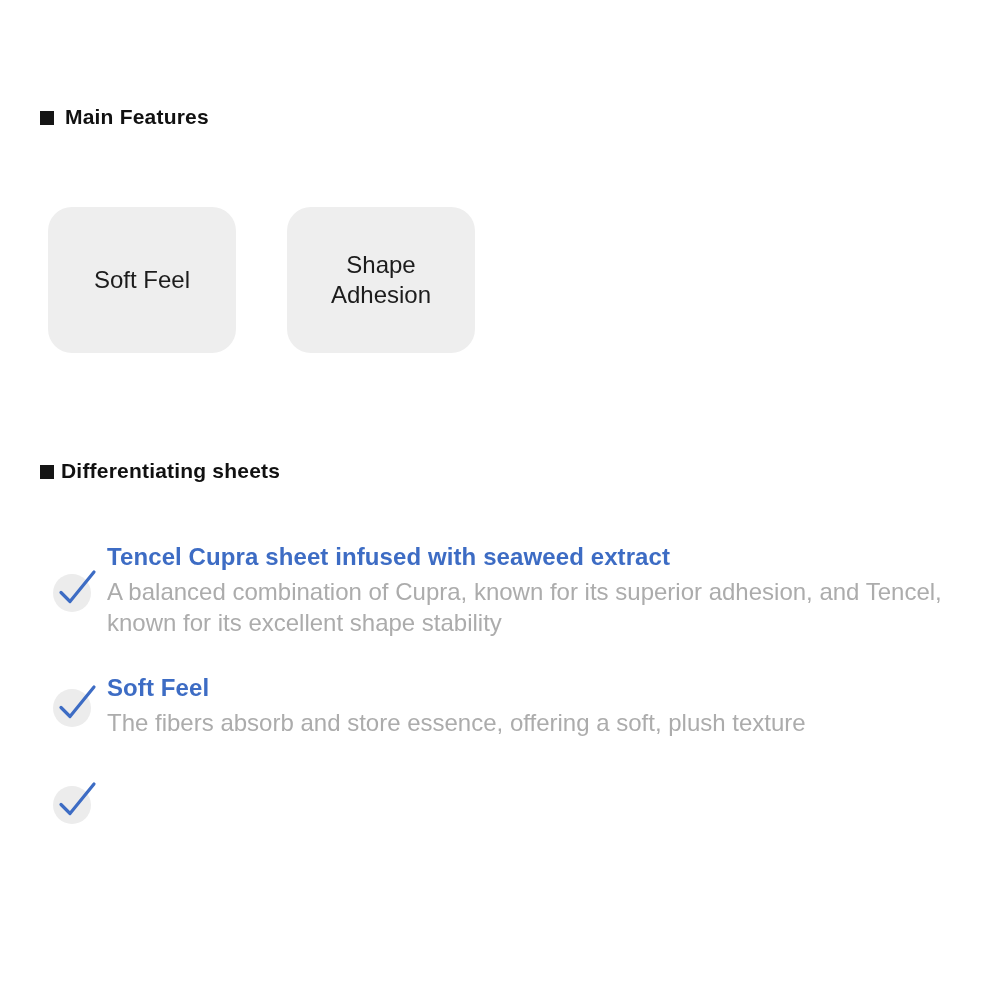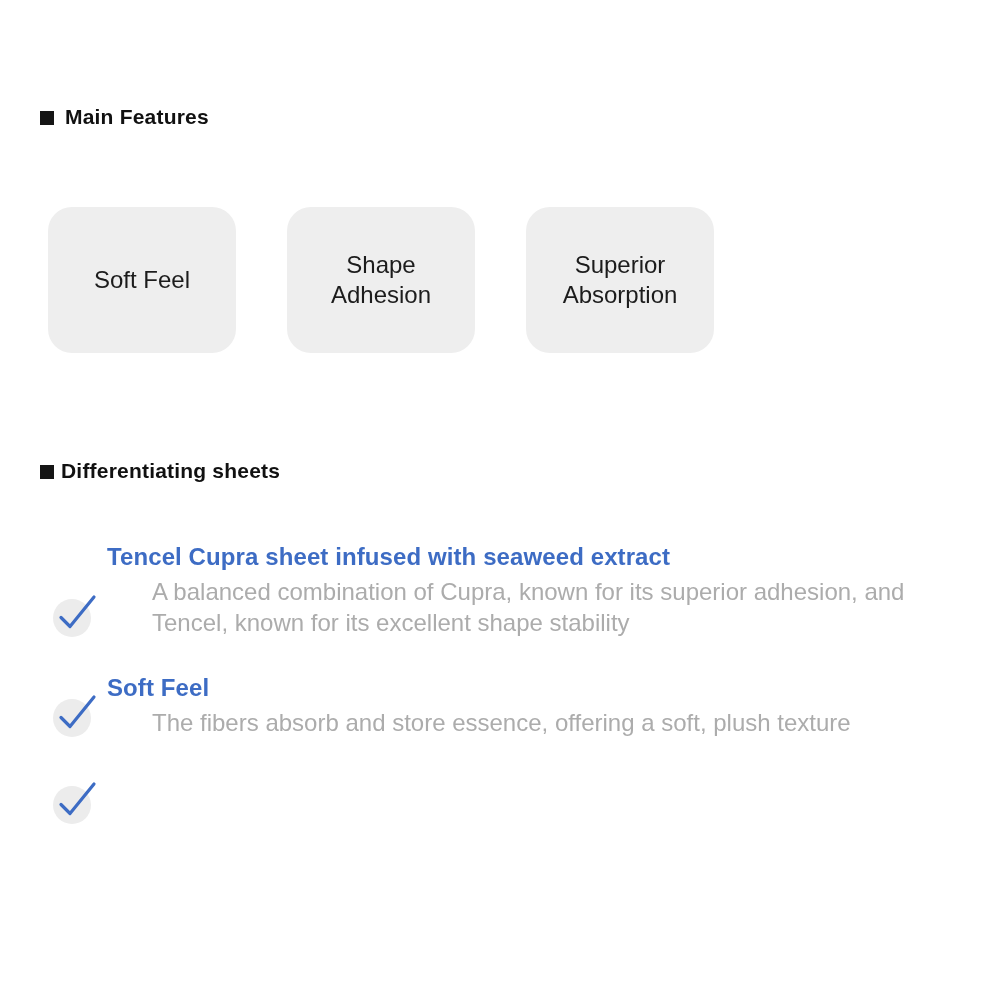--- a/index.html
+++ b/index.html
@@ -52,21 +52,21 @@
     font-size: 24px;
     line-height: 30px;
     padding: 10px 18px;
   }
 
   
   .point {
     position: absolute;
     left: 52px;
     display: flex;
-    align-items: flex-end;
+    align-items: center;
   }
   .point .check-wrap {
     flex: 0 0 auto;
     width: 46px;
     height: 46px;
   }
   .point .point-body {
     margin-left: 9px;
     max-width: 850px;
   }
@@ -76,43 +76,39 @@
     font-weight: 600;
     line-height: 32px;
     letter-spacing: 0.1px;
   }
   .point-desc {
     color: #acacac;
     font-size: 24px;
     font-weight: 400;
     line-height: 31px;
     margin-top: 3px;
-    margin-left: 45px;
   }
   #point-0 { top: 541px; }
   #point-1 { top: 672px; }
   #point-2 { top: 779px; }
 </style>
 </head>
 <body>
 
 <div class="section-heading" id="heading-main">
   <span class="bullet"></span>
   <span>Main Features</span>
 </div>
 
 <div class="cards-row">
   <div class="feature-card">
     <span>Soft Feel</span>
   </div>
   <div class="feature-card">
     <span>Shape Adhesion</span>
-  </div>
-  <div class="feature-card">
-    <span>Superior Absorption</span>
   </div>
 </div>
 
 <div class="section-heading" id="heading-diff">
   <span class="bullet"></span>
   <span>Differentiating sheets</span>
 </div>
 
 <div class="point" id="point-0">
   <span class="check-wrap">

